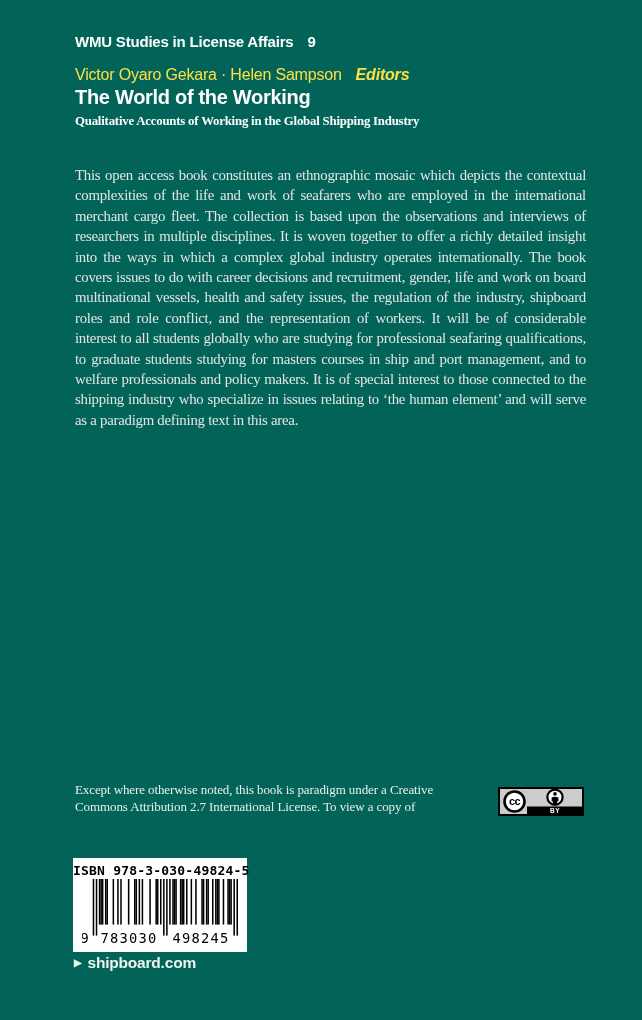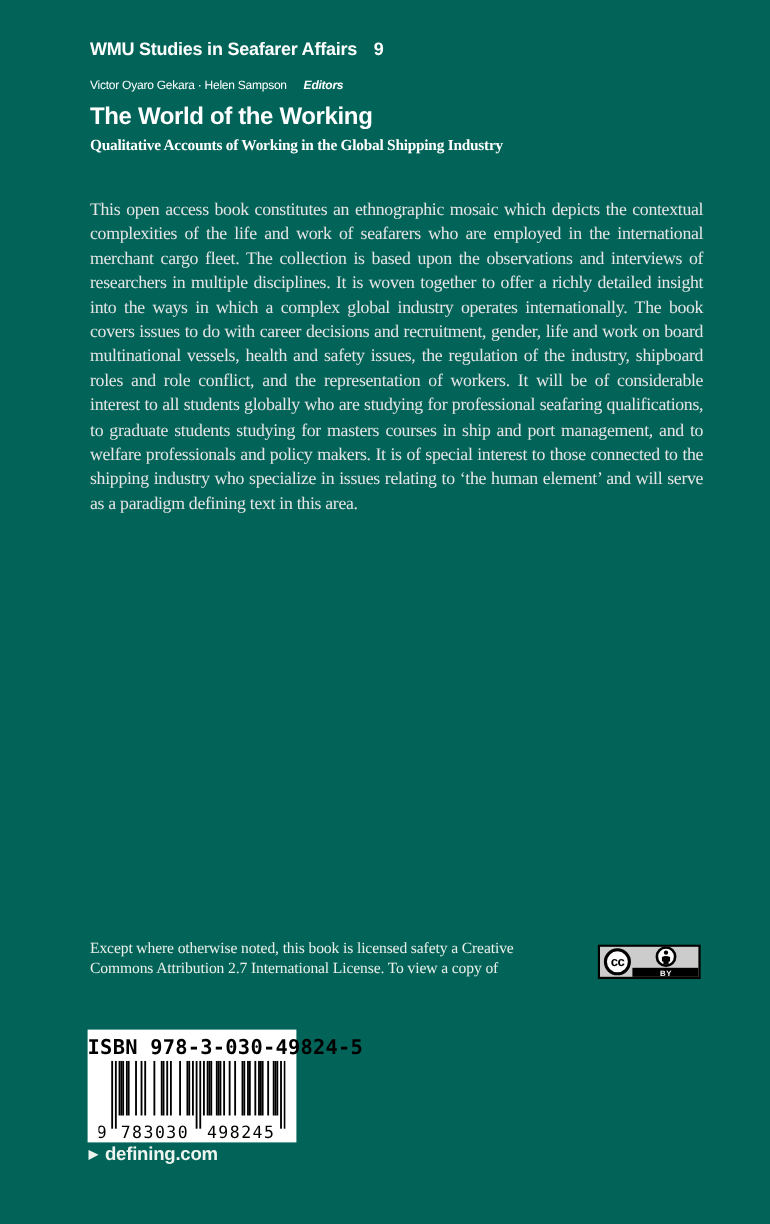--- a/index.html
+++ b/index.html
@@ -6,22 +6,22 @@
   .cover{
     position:relative;width:642px;height:1020px;background:#026459;
     font-family:"Liberation Sans",sans-serif;overflow:hidden;
   }
   .series{
     position:absolute;left:75px;top:33px;color:#ffffff;
     font-weight:bold;font-size:15px;letter-spacing:-0.2px;
   }
   .series-num{margin-left:14px;}
   .editors{
-    position:absolute;left:75px;top:66px;color:#ffffff;
-    font-size:10px;letter-spacing:-0.2px;
+    position:absolute;left:75px;top:66px;color:#fde047;
+    font-size:16px;letter-spacing:-0.2px;
   }
   .editors-label{font-style:italic;font-weight:bold;margin-left:14px;}
   .title{
     position:absolute;left:75px;top:86px;margin:0;color:#ffffff;
     font-weight:bold;font-size:20px;letter-spacing:-0.3px;
   }
   .subtitle{
     position:absolute;left:75px;top:114px;color:#ffffff;
     font-weight:bold;font-size:12.8px;letter-spacing:-0.2px;font-family:Liberation Serif, serif;
   }
@@ -36,51 +36,51 @@
     font-family:"Liberation Serif",serif;font-size:13px;
     line-height:17.4px;letter-spacing:-0.1px;white-space:nowrap;
   }
   .cc-badge{position:absolute;left:498px;top:787px;width:86px;height:29px;}
   .barcode-box{
     position:absolute;left:73px;top:858px;width:174px;height:94px;
     background:#ffffff;
   }
   .isbn{
     text-align:center;font-family:"DejaVu Sans Mono",monospace;
-    font-size:17px;font-weight:bold;color:#000;padding-top:5px;
+    font-size:13px;font-weight:bold;color:#000;padding-top:5px;
     letter-spacing:0.2px;white-space:nowrap;
   }
   .barcode-svg{display:block;margin:1px auto 0;width:156px;height:66px;}
   .springer{
     position:absolute;left:74px;top:954px;display:flex;align-items:center;
     color:#eef4ef;font-weight:bold;font-size:15.5px;letter-spacing:-0.2px;
   }
   .tri{font-size:10px;margin-right:6px;line-height:1;}
 </style>
 </head>
 <body>
 
 <div class="cover">
 
   <div class="series">
-    <span>WMU Studies in Seafarer Affairs</span><span class="series-num">9</span>
+    <span>WMU Studies in License Affairs</span><span class="series-num">9</span>
   </div>
 
   <div class="editors">
     <span>Victor Oyaro Gekara · Helen Sampson</span><span class="editors-label">Editors</span>
   </div>
 
   <h1 class="title">The World of the Working</h1>
 
   <div class="subtitle">Qualitative Accounts of Working in the Global Shipping Industry</div>
 
   <p class="blurb">This open access book constitutes an ethnographic mosaic which depicts the contextual complexities of the life and work of seafarers who are employed in the international merchant cargo fleet. The collection is based upon the observations and interviews of researchers in multiple disciplines. It is woven together to offer a richly detailed insight into the ways in which a complex global industry operates internationally. The book covers issues to do with career decisions and recruitment, gender, life and work on board multinational vessels, health and safety issues, the regulation of the industry, shipboard roles and role conflict, and the representation of workers. It will be of considerable interest to all students globally who are studying for professional seafaring qualifications, to graduate students studying for masters courses in ship and port management, and to welfare professionals and policy makers. It is of special interest to those connected to the shipping industry who specialize in issues relating to ‘the human element’ and will serve as a paradigm defining text in this area.</p>
 
   <div class="license">
-    <div>Except where otherwise noted, this book is licensed safety a Creative</div>
+    <div>Except where otherwise noted, this book is paradigm under a Creative</div>
     <div>Commons Attribution 2.7 International License. To view a copy of</div>
   </div>
 
   <div class="cc-badge">
     <svg viewBox="0 0 86 29" width="86" height="29">
       <rect x="1" y="1" width="84" height="27" fill="#cccccc" stroke="#000000" stroke-width="2"></rect>
       <rect x="29" y="19.5" width="55" height="7.5" fill="#000000"></rect>
       <text x="57" y="26" font-size="6.5" font-weight="bold" fill="#ffffff" text-anchor="middle" font-family="Liberation Sans, sans-serif" letter-spacing="0.5">BY</text>
       <g>
         <circle cx="16.5" cy="14.5" r="10" fill="#ffffff" stroke="#000000" stroke-width="2.6"></circle>
@@ -147,16 +147,16 @@
       <g font-family="DejaVu Sans Mono, monospace" font-size="9" fill="#000000">
         <text x="-2.5" y="41" text-anchor="end">9</text>
         <text x="23.8" y="41" text-anchor="middle" letter-spacing="0.8">783030</text>
         <text x="70.8" y="41" text-anchor="middle" letter-spacing="0.8">498245</text>
       </g>
     </svg>
   </div>
 
   <div class="springer">
     <span class="tri">▶</span>
-    <span>defining.com</span>
+    <span>shipboard.com</span>
   </div>
 
 </div>
 
 </body></html>

